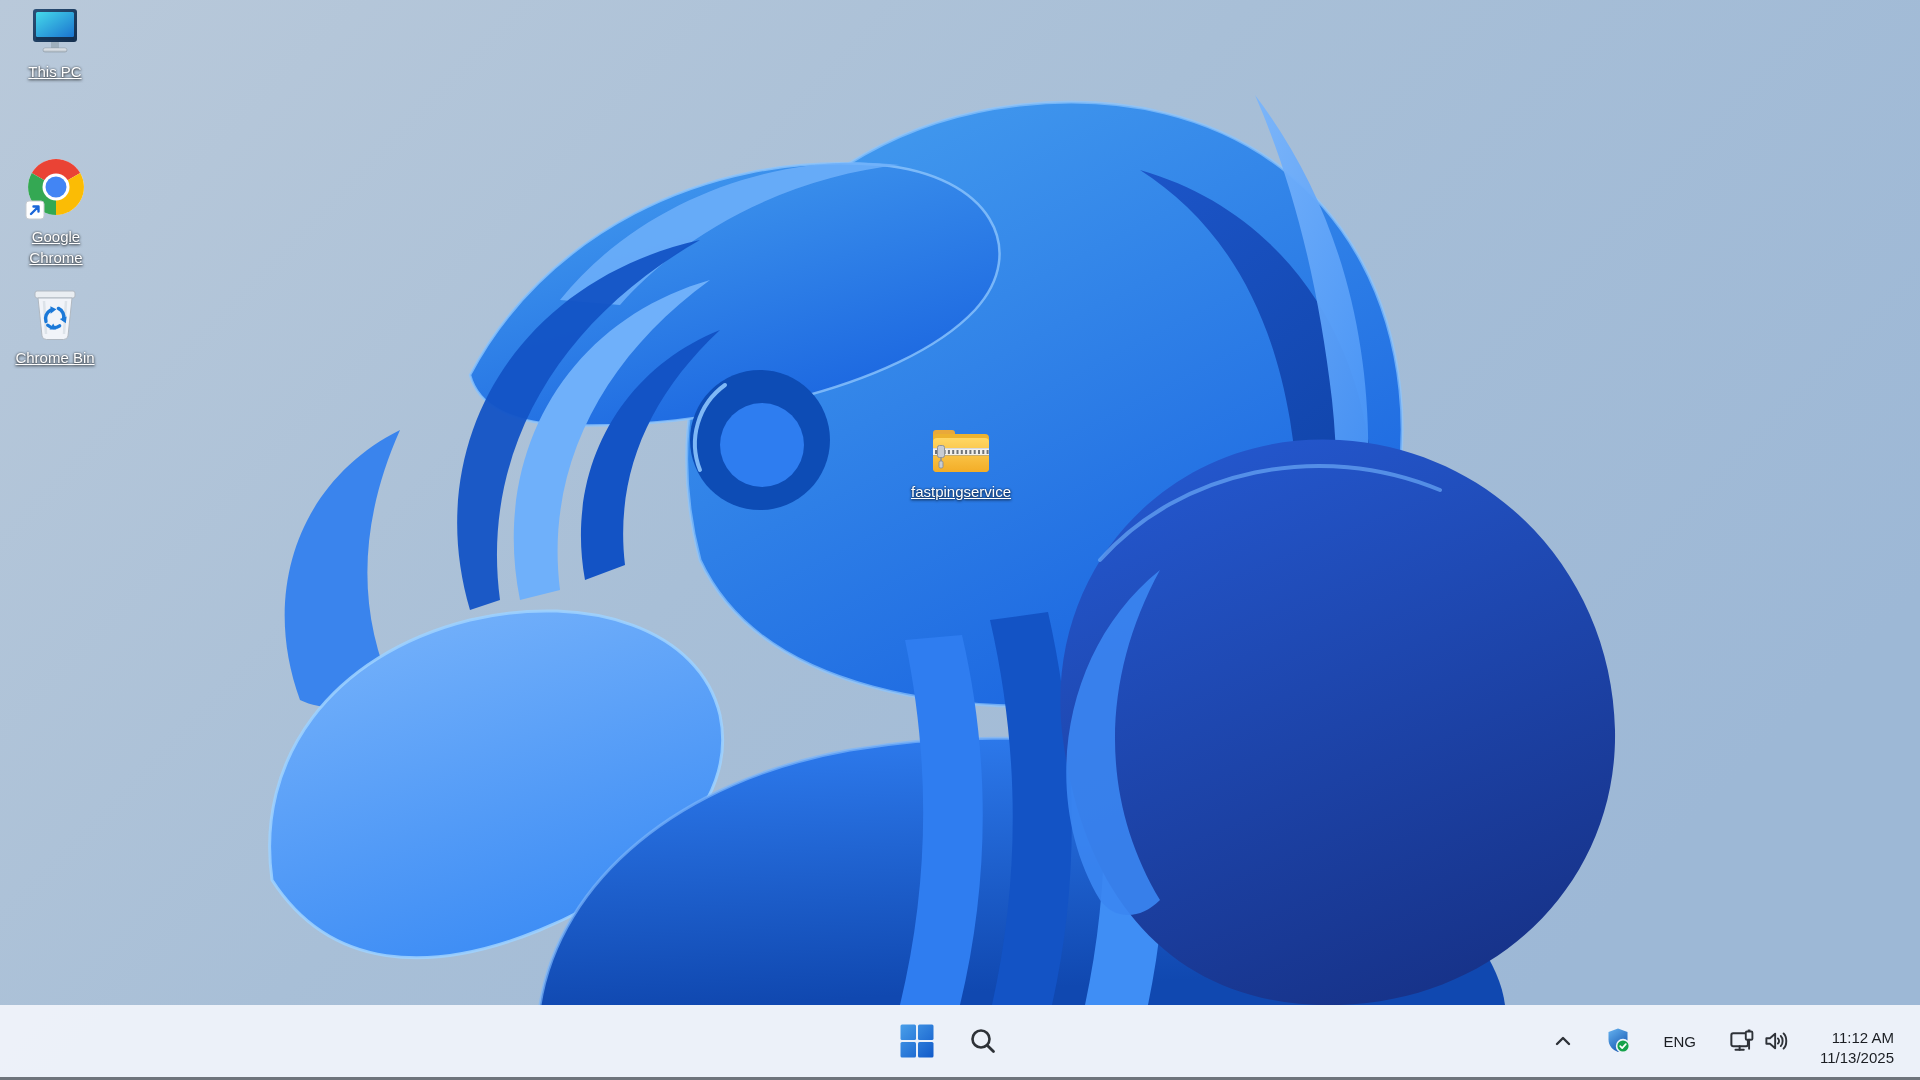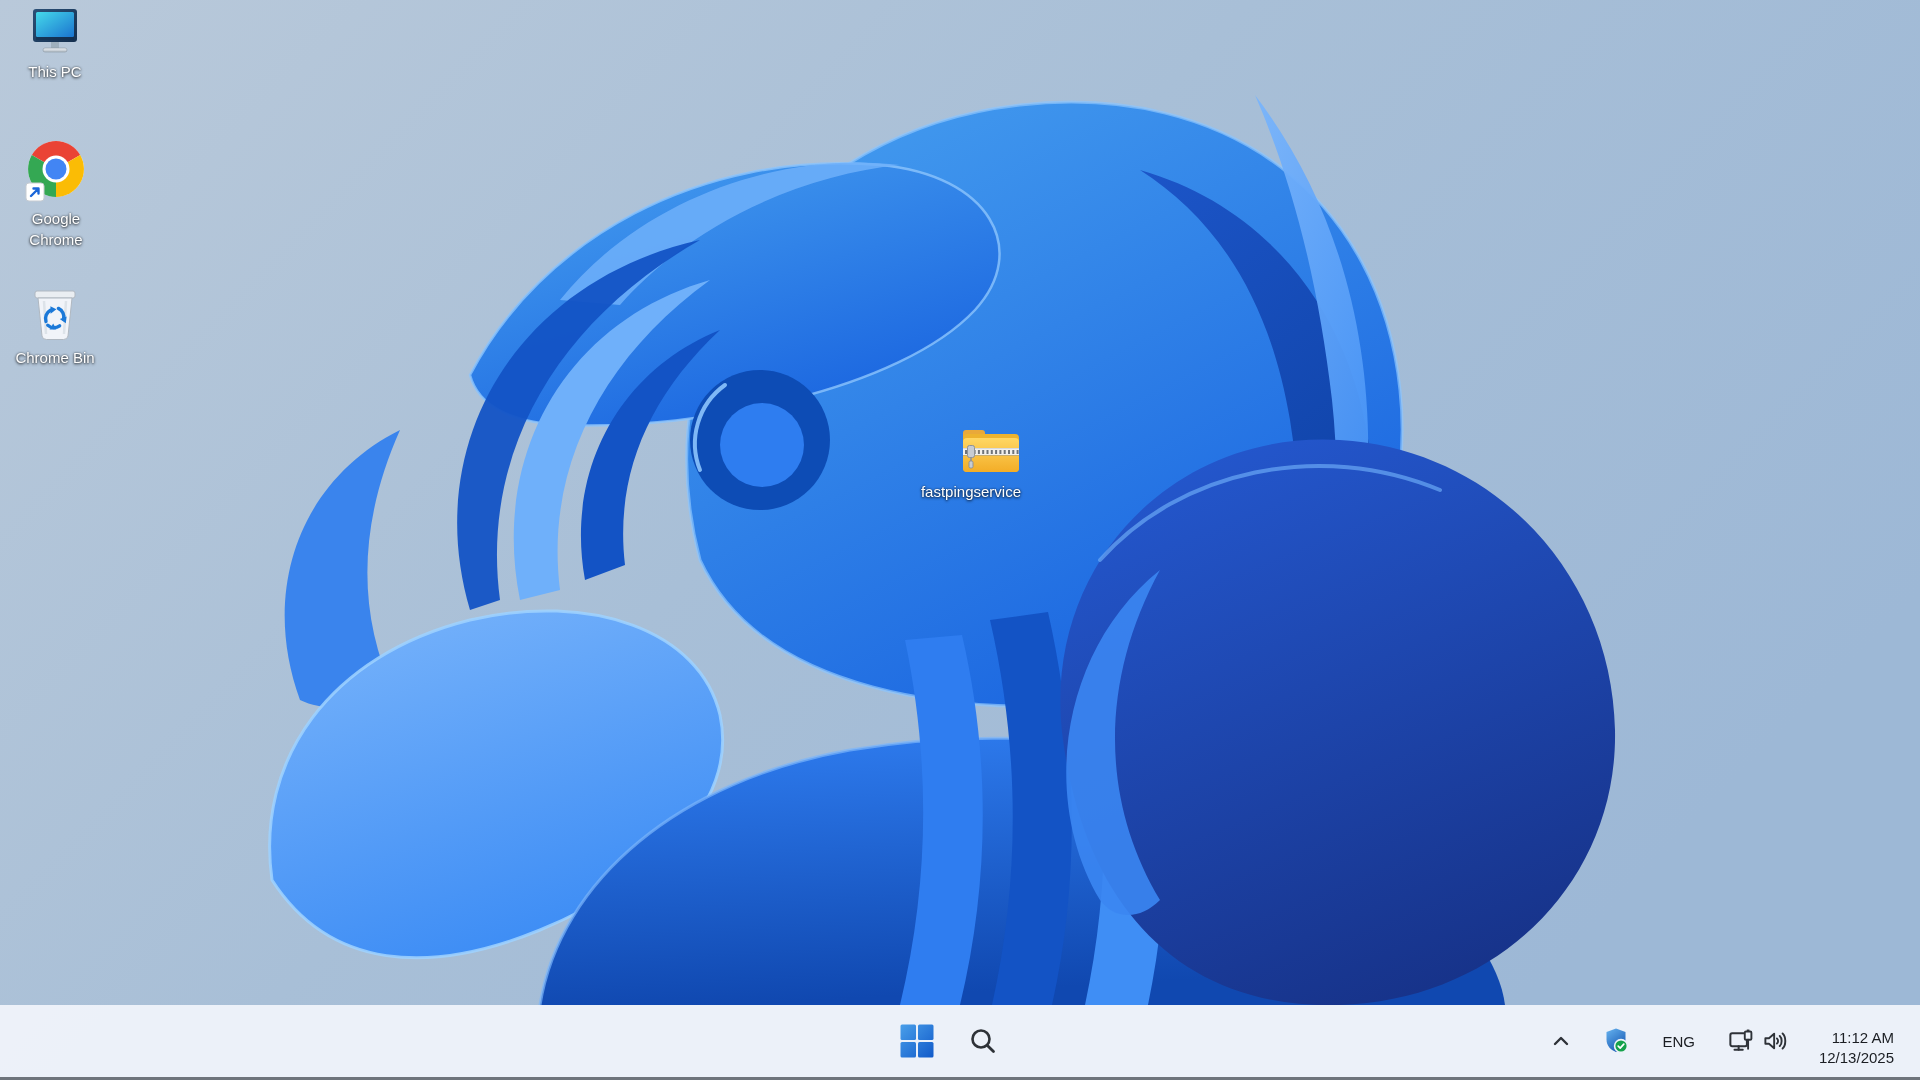--- a/index.html
+++ b/index.html
@@ -11,22 +11,23 @@
   
   .wallpaper{position:absolute;inset:0;width:1920px;height:1080px;display:block;}
   
   .desk-icon{
     position:absolute;display:flex;flex-direction:column;align-items:center;
     cursor:default;user-select:none;
   }
   .di-label{
     margin-top:5px;font-size:15px;line-height:21px;color:#ffffff;text-align:center;
     text-shadow:0 1px 3px rgba(0,0,0,.85), 0 0 2px rgba(0,0,0,.45);
-  }
-  .w96{width:96px;} .w120{width:120px;align-items:flex-end;}
+    text-decoration:underline;
+  }
+  .w96{width:96px;} .w120{width:120px;}
   .wrap76{max-width:76px;}
   .wrap112{max-width:112px;overflow-wrap:anywhere;}
   
   .taskbar{
     position:absolute;left:0;bottom:0;width:1920px;height:75px;box-sizing:border-box;
     background:rgba(238,243,250,0.97);
     border-bottom:3px solid #6e747c;
   }
   .tb-center{
     position:absolute;left:calc(50% - 10px);top:0;height:72px;transform:translateX(-50%);
@@ -133,21 +134,21 @@
     </defs>
     <rect x="6" y="3" width="44" height="33" rx="3" fill="url(#pcFrame)"></rect>
     <rect x="9" y="6" width="38" height="25" rx="1.5" fill="url(#pcScreen)"></rect>
     <rect x="9" y="31" width="38" height="3" fill="#0e2c4d" opacity="0.55"></rect>
     <rect x="24" y="36" width="8" height="6" fill="#9fb0bd"></rect>
     <rect x="16" y="42" width="24" height="4" rx="2" fill="url(#pcStand)" stroke="#8b97a2" stroke-width="0.6"></rect>
   </svg>
   <span class="di-label">This PC</span>
 </div>
 
-<div class="desk-icon w96" style="left:8px;top:139px">
+<div class="desk-icon w96" style="left:8px;top:157px">
   <svg width="64" height="64" viewBox="0 0 64 64">
     <g>
       <circle cx="32" cy="30" r="28" fill="#ffffff"></circle>
       <path d="M32,30 L7.8,16 A28,28 0 0 1 56.2,16 Z" fill="#ea4335" transform="rotate(0 32 30)"></path>
       <path d="M32,30 L56.2,16 A28,28 0 0 1 32,58 Z" fill="#fbbc05"></path>
       <path d="M32,30 L32,58 A28,28 0 0 1 7.8,16 Z" fill="#34a853"></path>
       <circle cx="32" cy="30" r="13.5" fill="#ffffff"></circle>
       <circle cx="32" cy="30" r="10.5" fill="#4285f4"></circle>
     </g>
     <g>
@@ -265,16 +266,16 @@
           <path d="M3,8 H6.2 L10.8,4 V17 L6.2,13 H3 Z"></path>
           <path d="M13.3,8.2 C14.6,9.2 14.6,11.8 13.3,12.8"></path>
           <path d="M15.8,6 C18,8 18,13 15.8,15"></path>
           <path d="M18.3,3.8 C21.5,6.6 21.5,14.4 18.3,17.2"></path>
         </g>
       </svg>
     </button>
 
     <button class="tray-btn clock">
       <span>11:12 AM</span>
-      <span>12/13/2025</span>
+      <span>11/13/2025</span>
     </button>
   </div>
 </div>
 
 </body></html>

